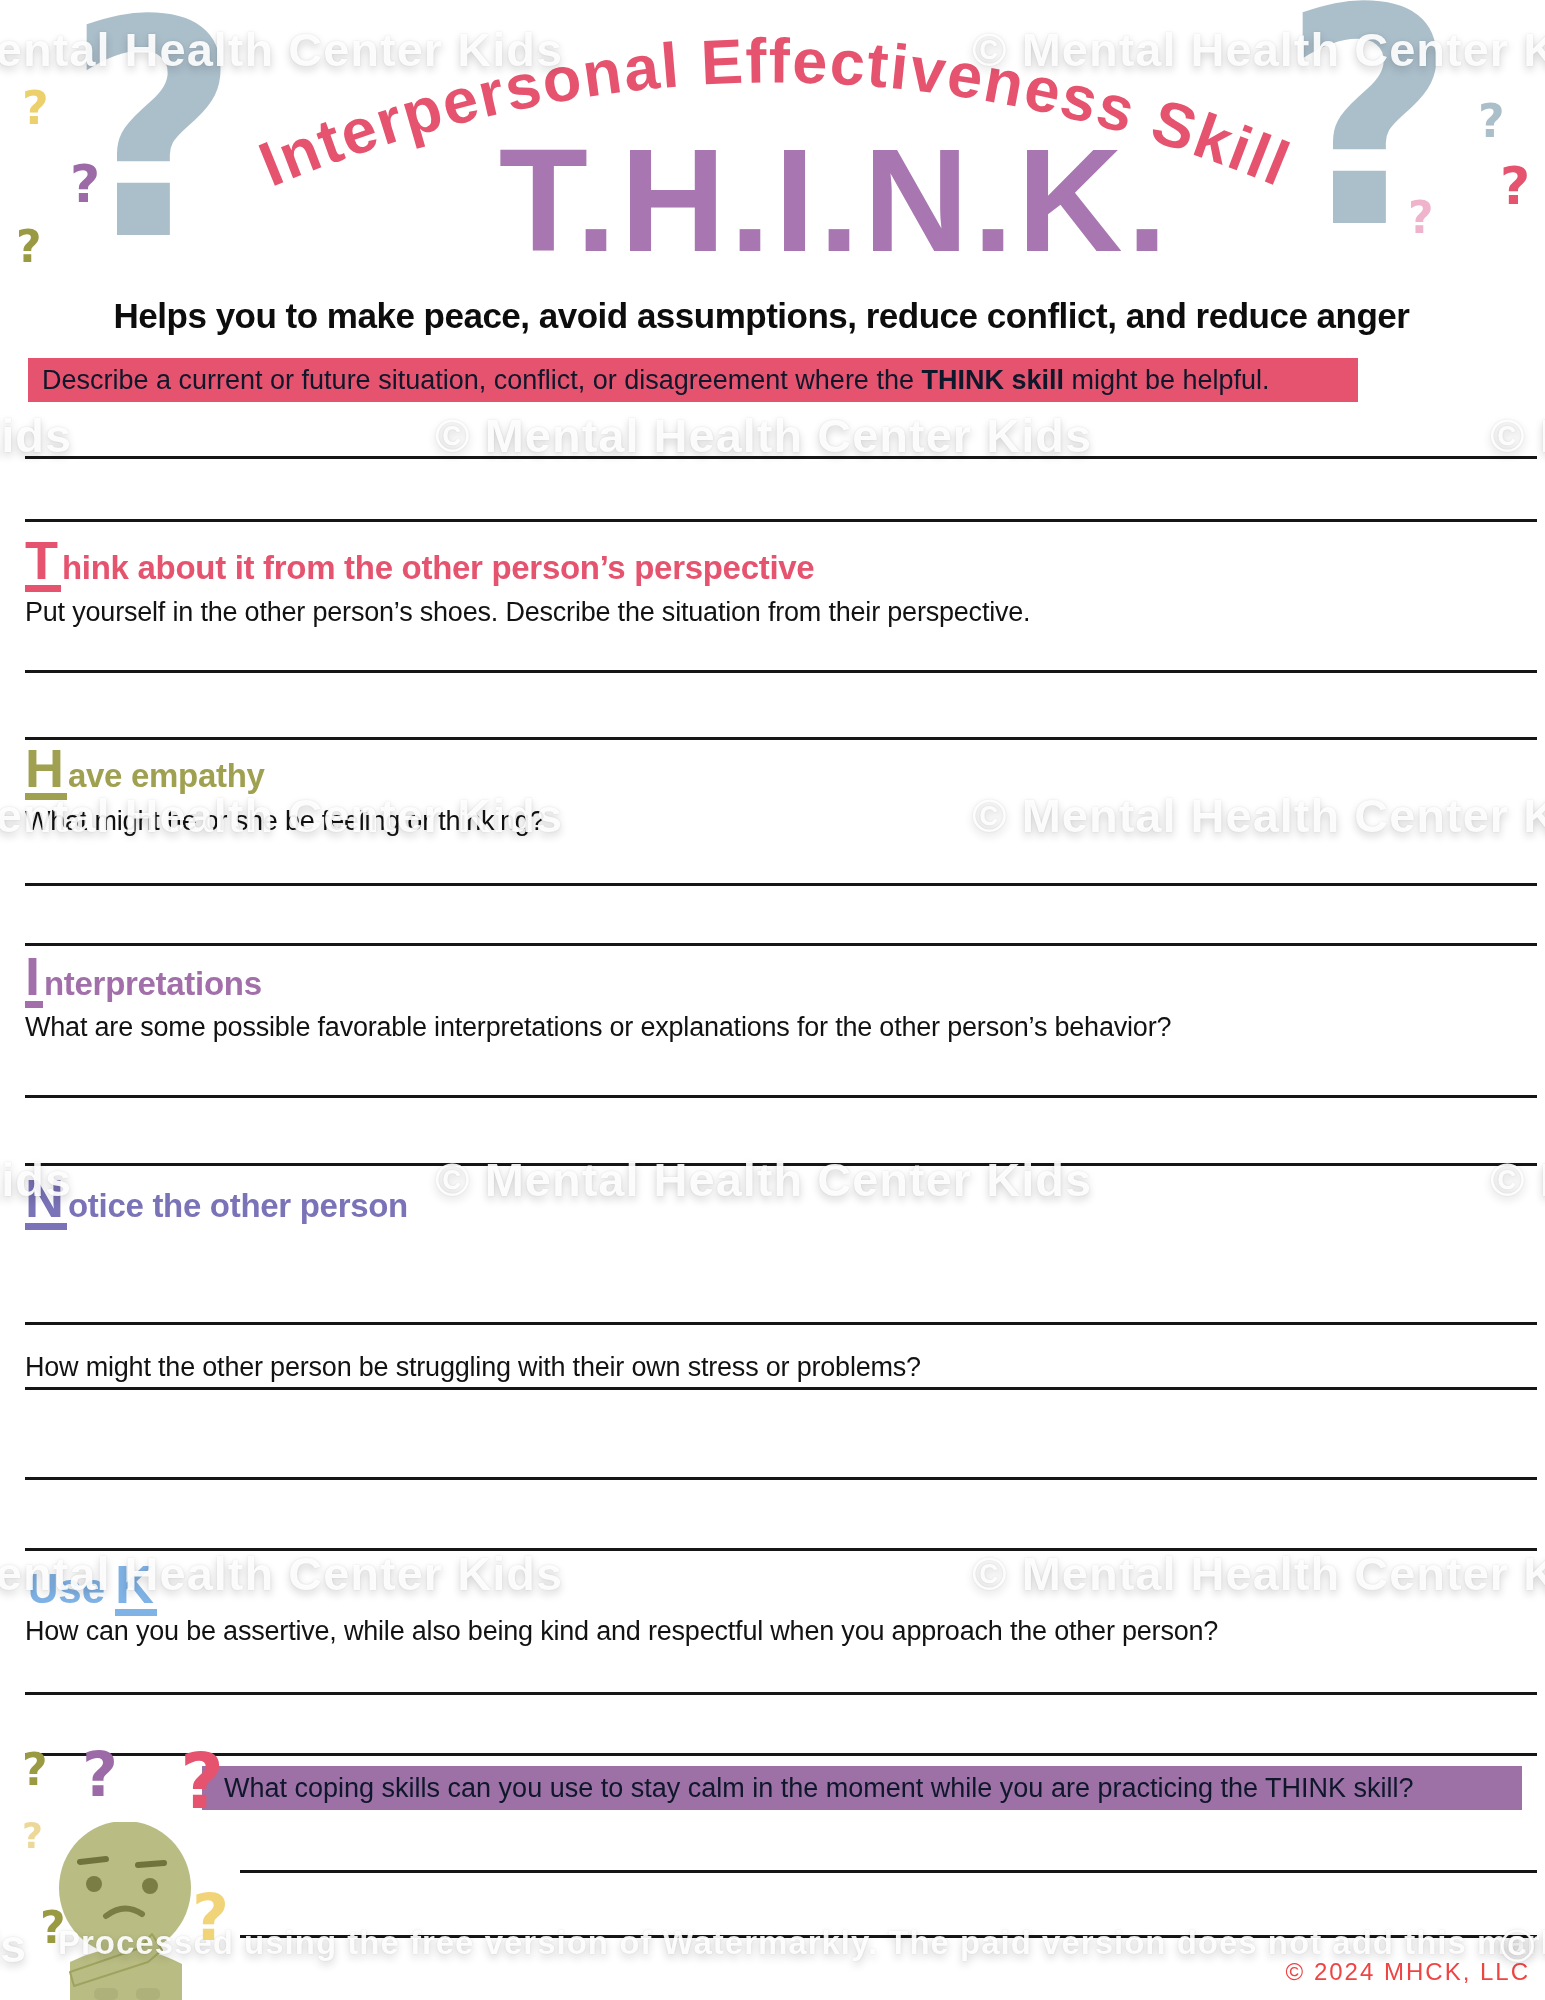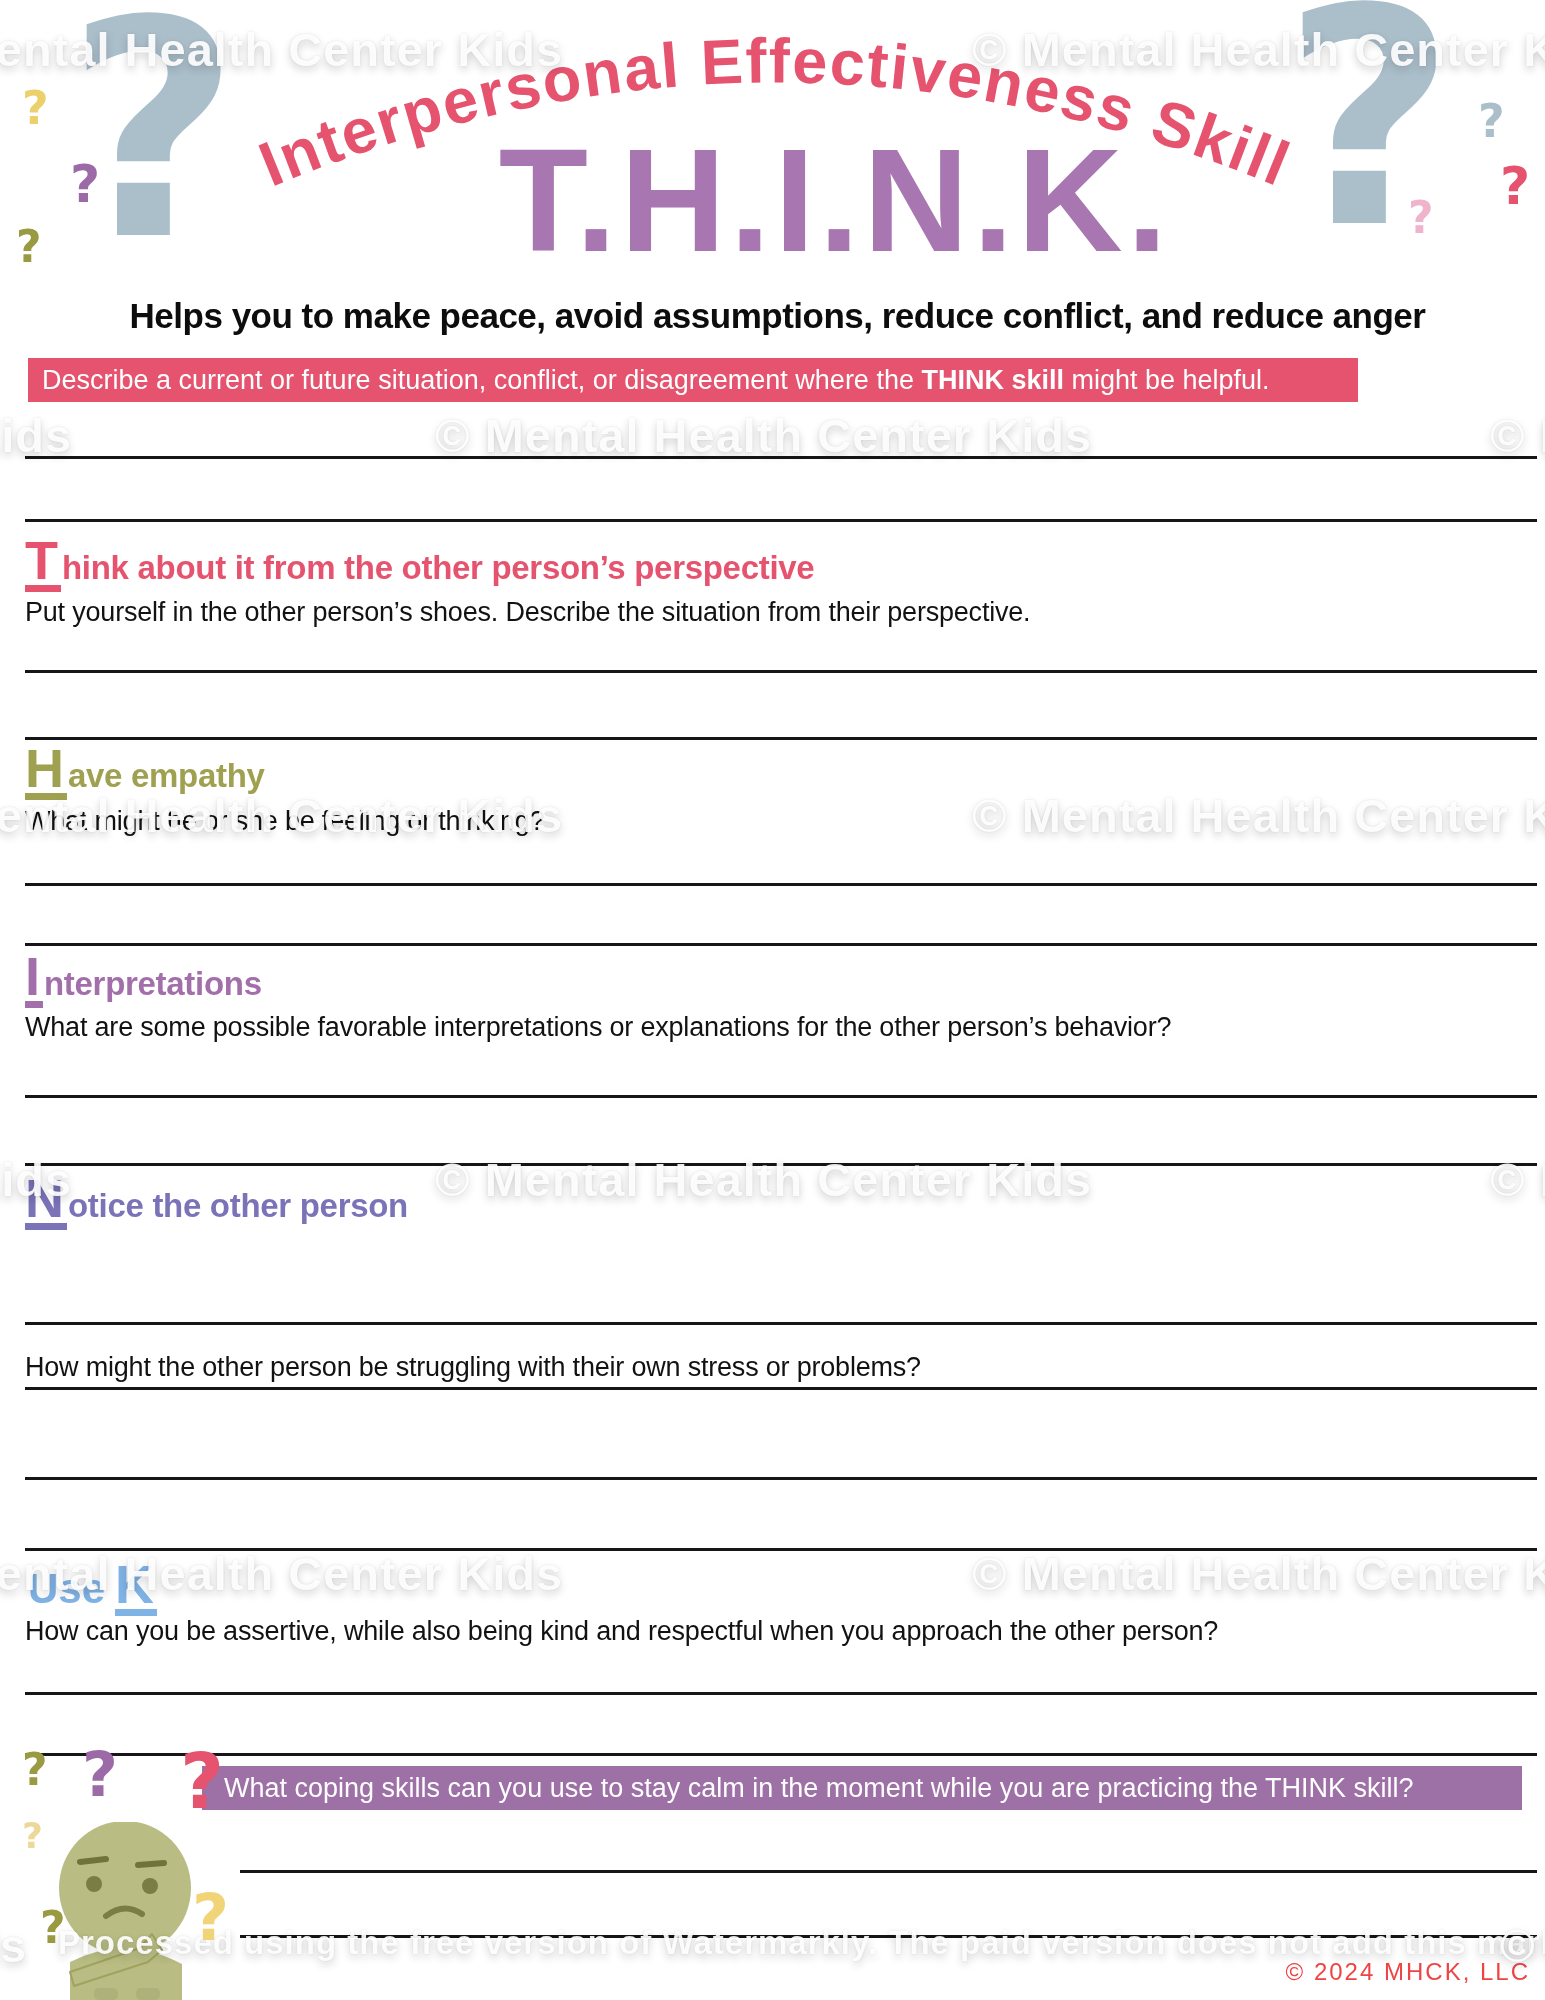--- a/index.html
+++ b/index.html
@@ -17,27 +17,27 @@
   
   .arch-svg { position:absolute; left:195px; top:0; width:1160px; height:235px; }
   
   .acronym {
     position:absolute; left:240px; top:128px; width:1190px;
     text-align:center; font-size:146px; font-weight:bold;
     letter-spacing:4px; color:#a876b0; line-height:1;
   }
   
   .subtitle {
-    position:absolute; left:40px; top:296px; width:1475px;
+    position:absolute; left:24px; top:296px; width:1475px;
     text-align:center; font-size:35px; font-weight:bold; color:#0d0d0d;
     letter-spacing:-0.5px;
   }
   
   .banner {
-    position:absolute; color:#ffffff; font-size:27px;
+    position:absolute; color:#0f172a; font-size:27px;
     height:44px; line-height:44px; white-space:nowrap; overflow:hidden;
   }
   .banner-pink { left:28px; top:358px; width:1330px; background:#e5536f; padding-left:14px; }
   .banner-purple { left:202px; top:1766px; width:1320px; background:#9d70a6; padding-left:22px; }
   .banner b { font-weight:bold; }
   
   .line {
     position:absolute; height:0; border-top:3px solid #161616;
   }
   .line-full { left:25px; width:1512px; }

